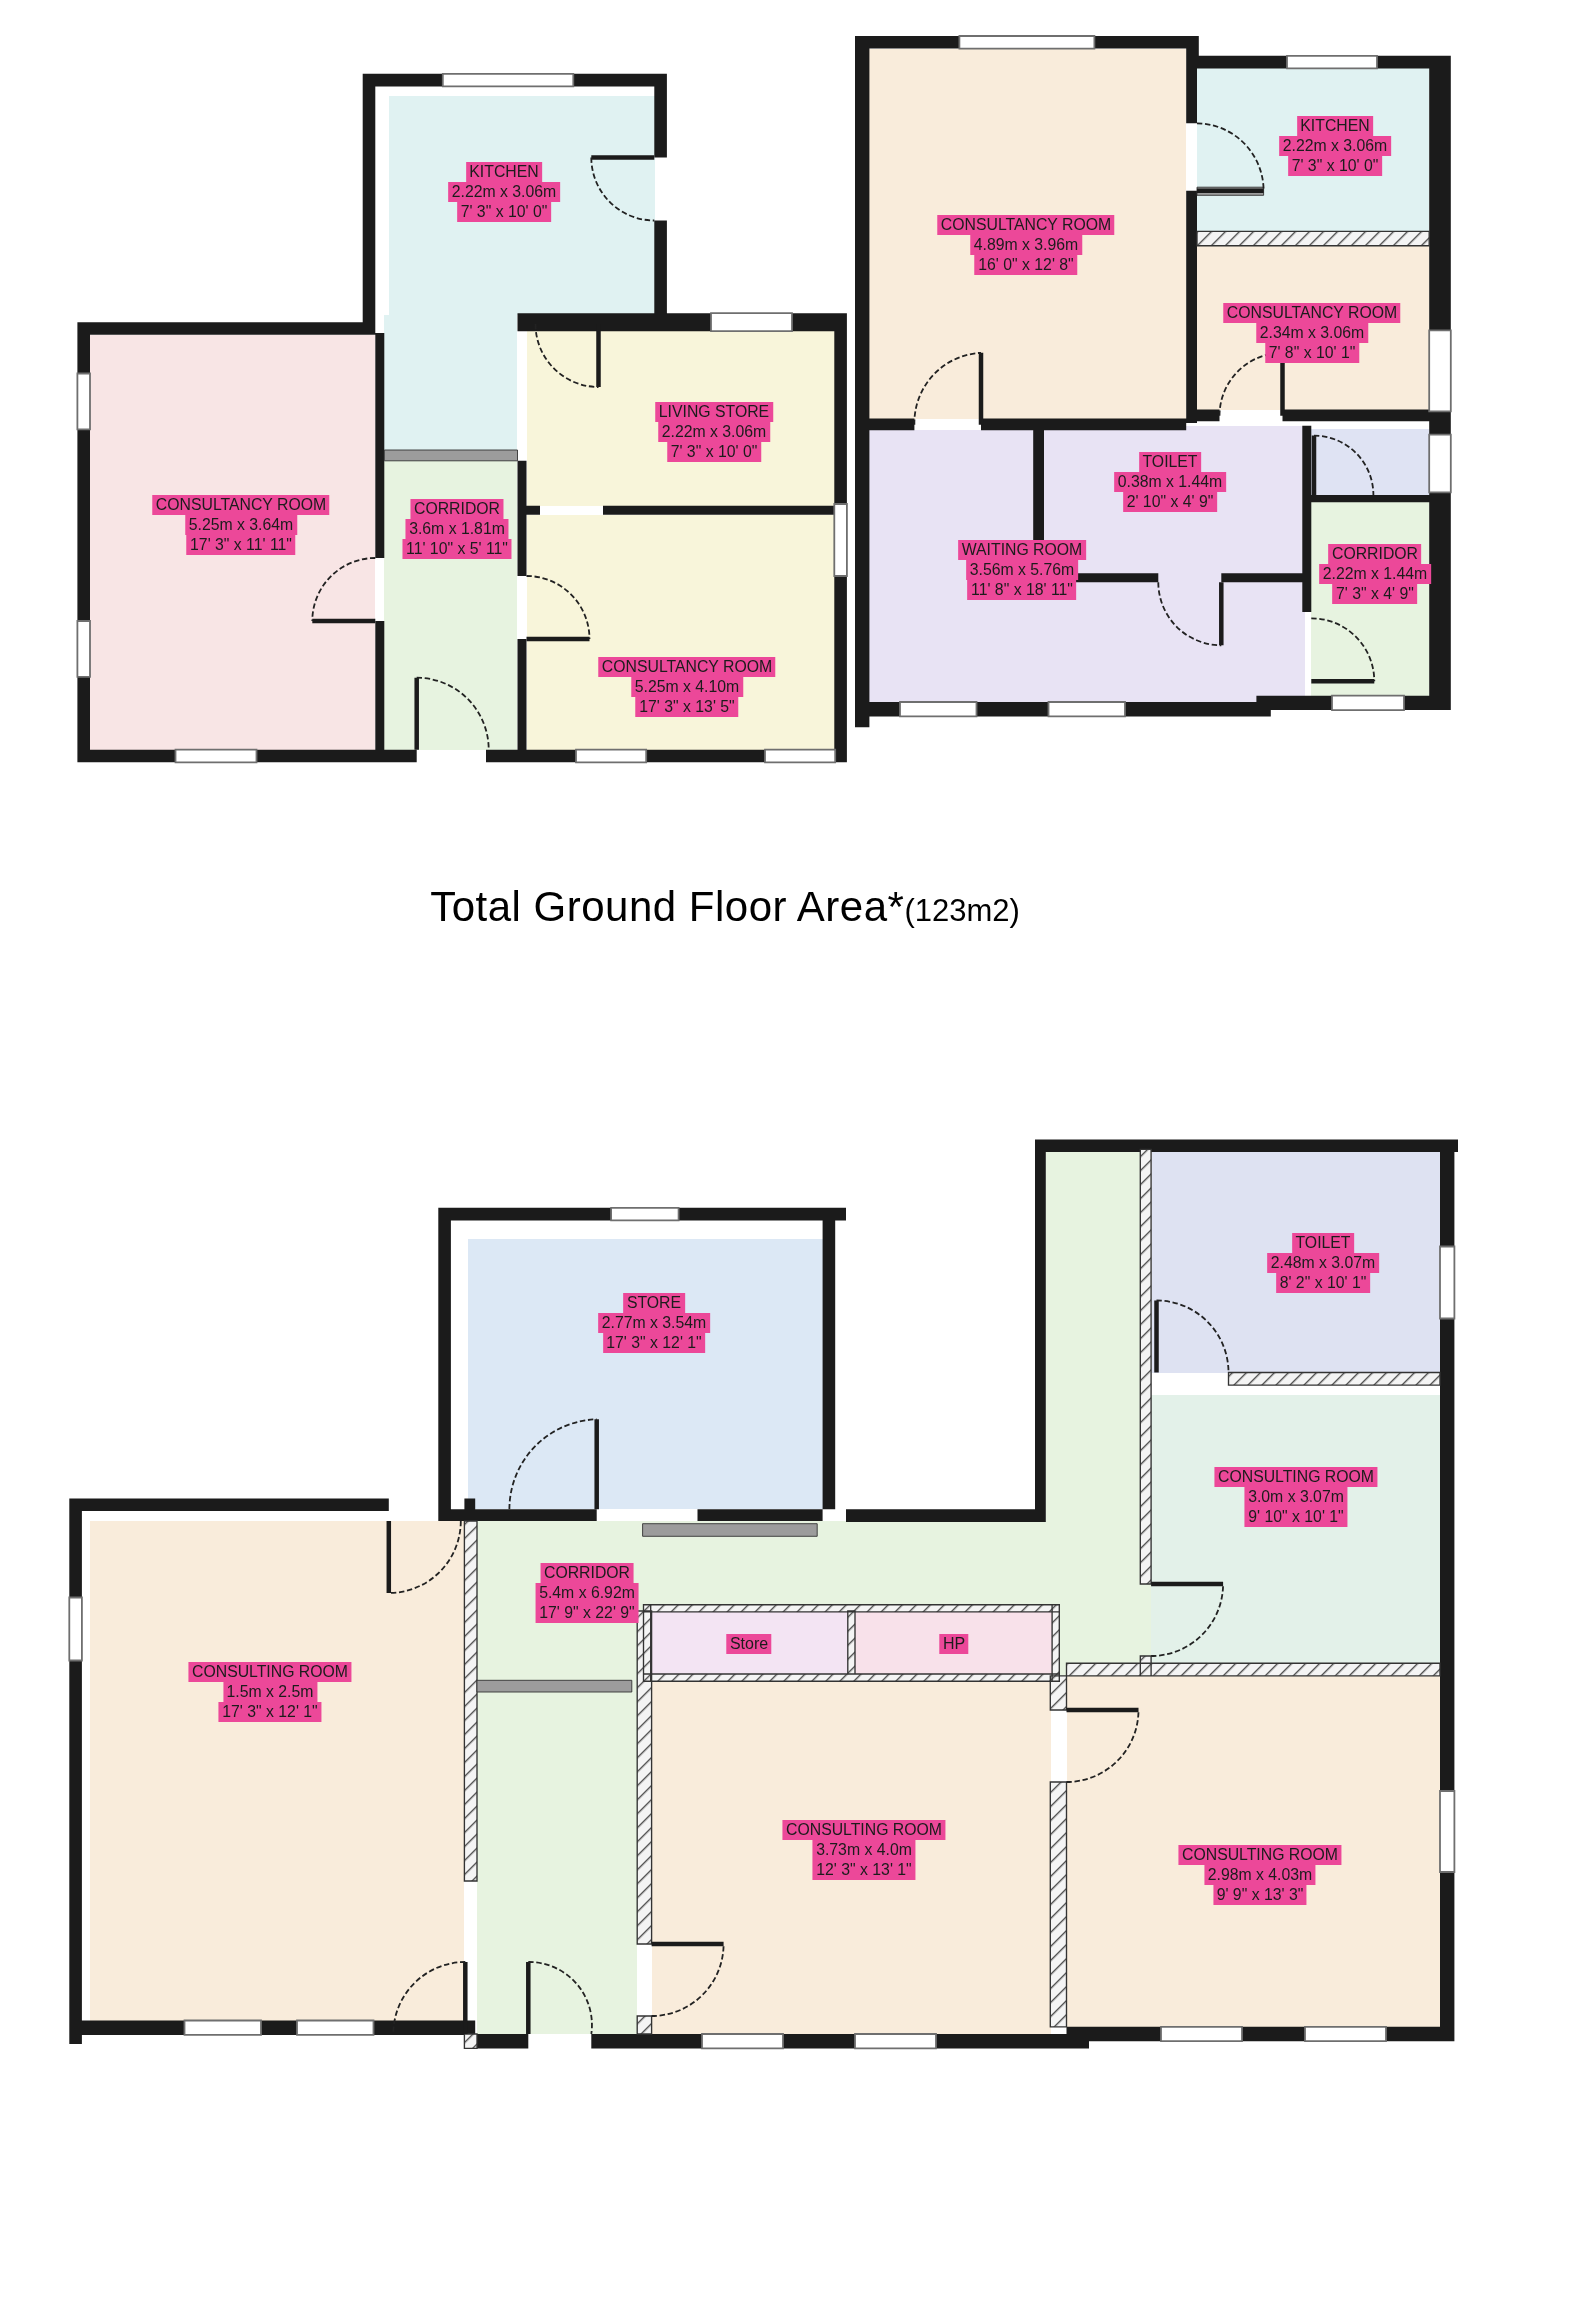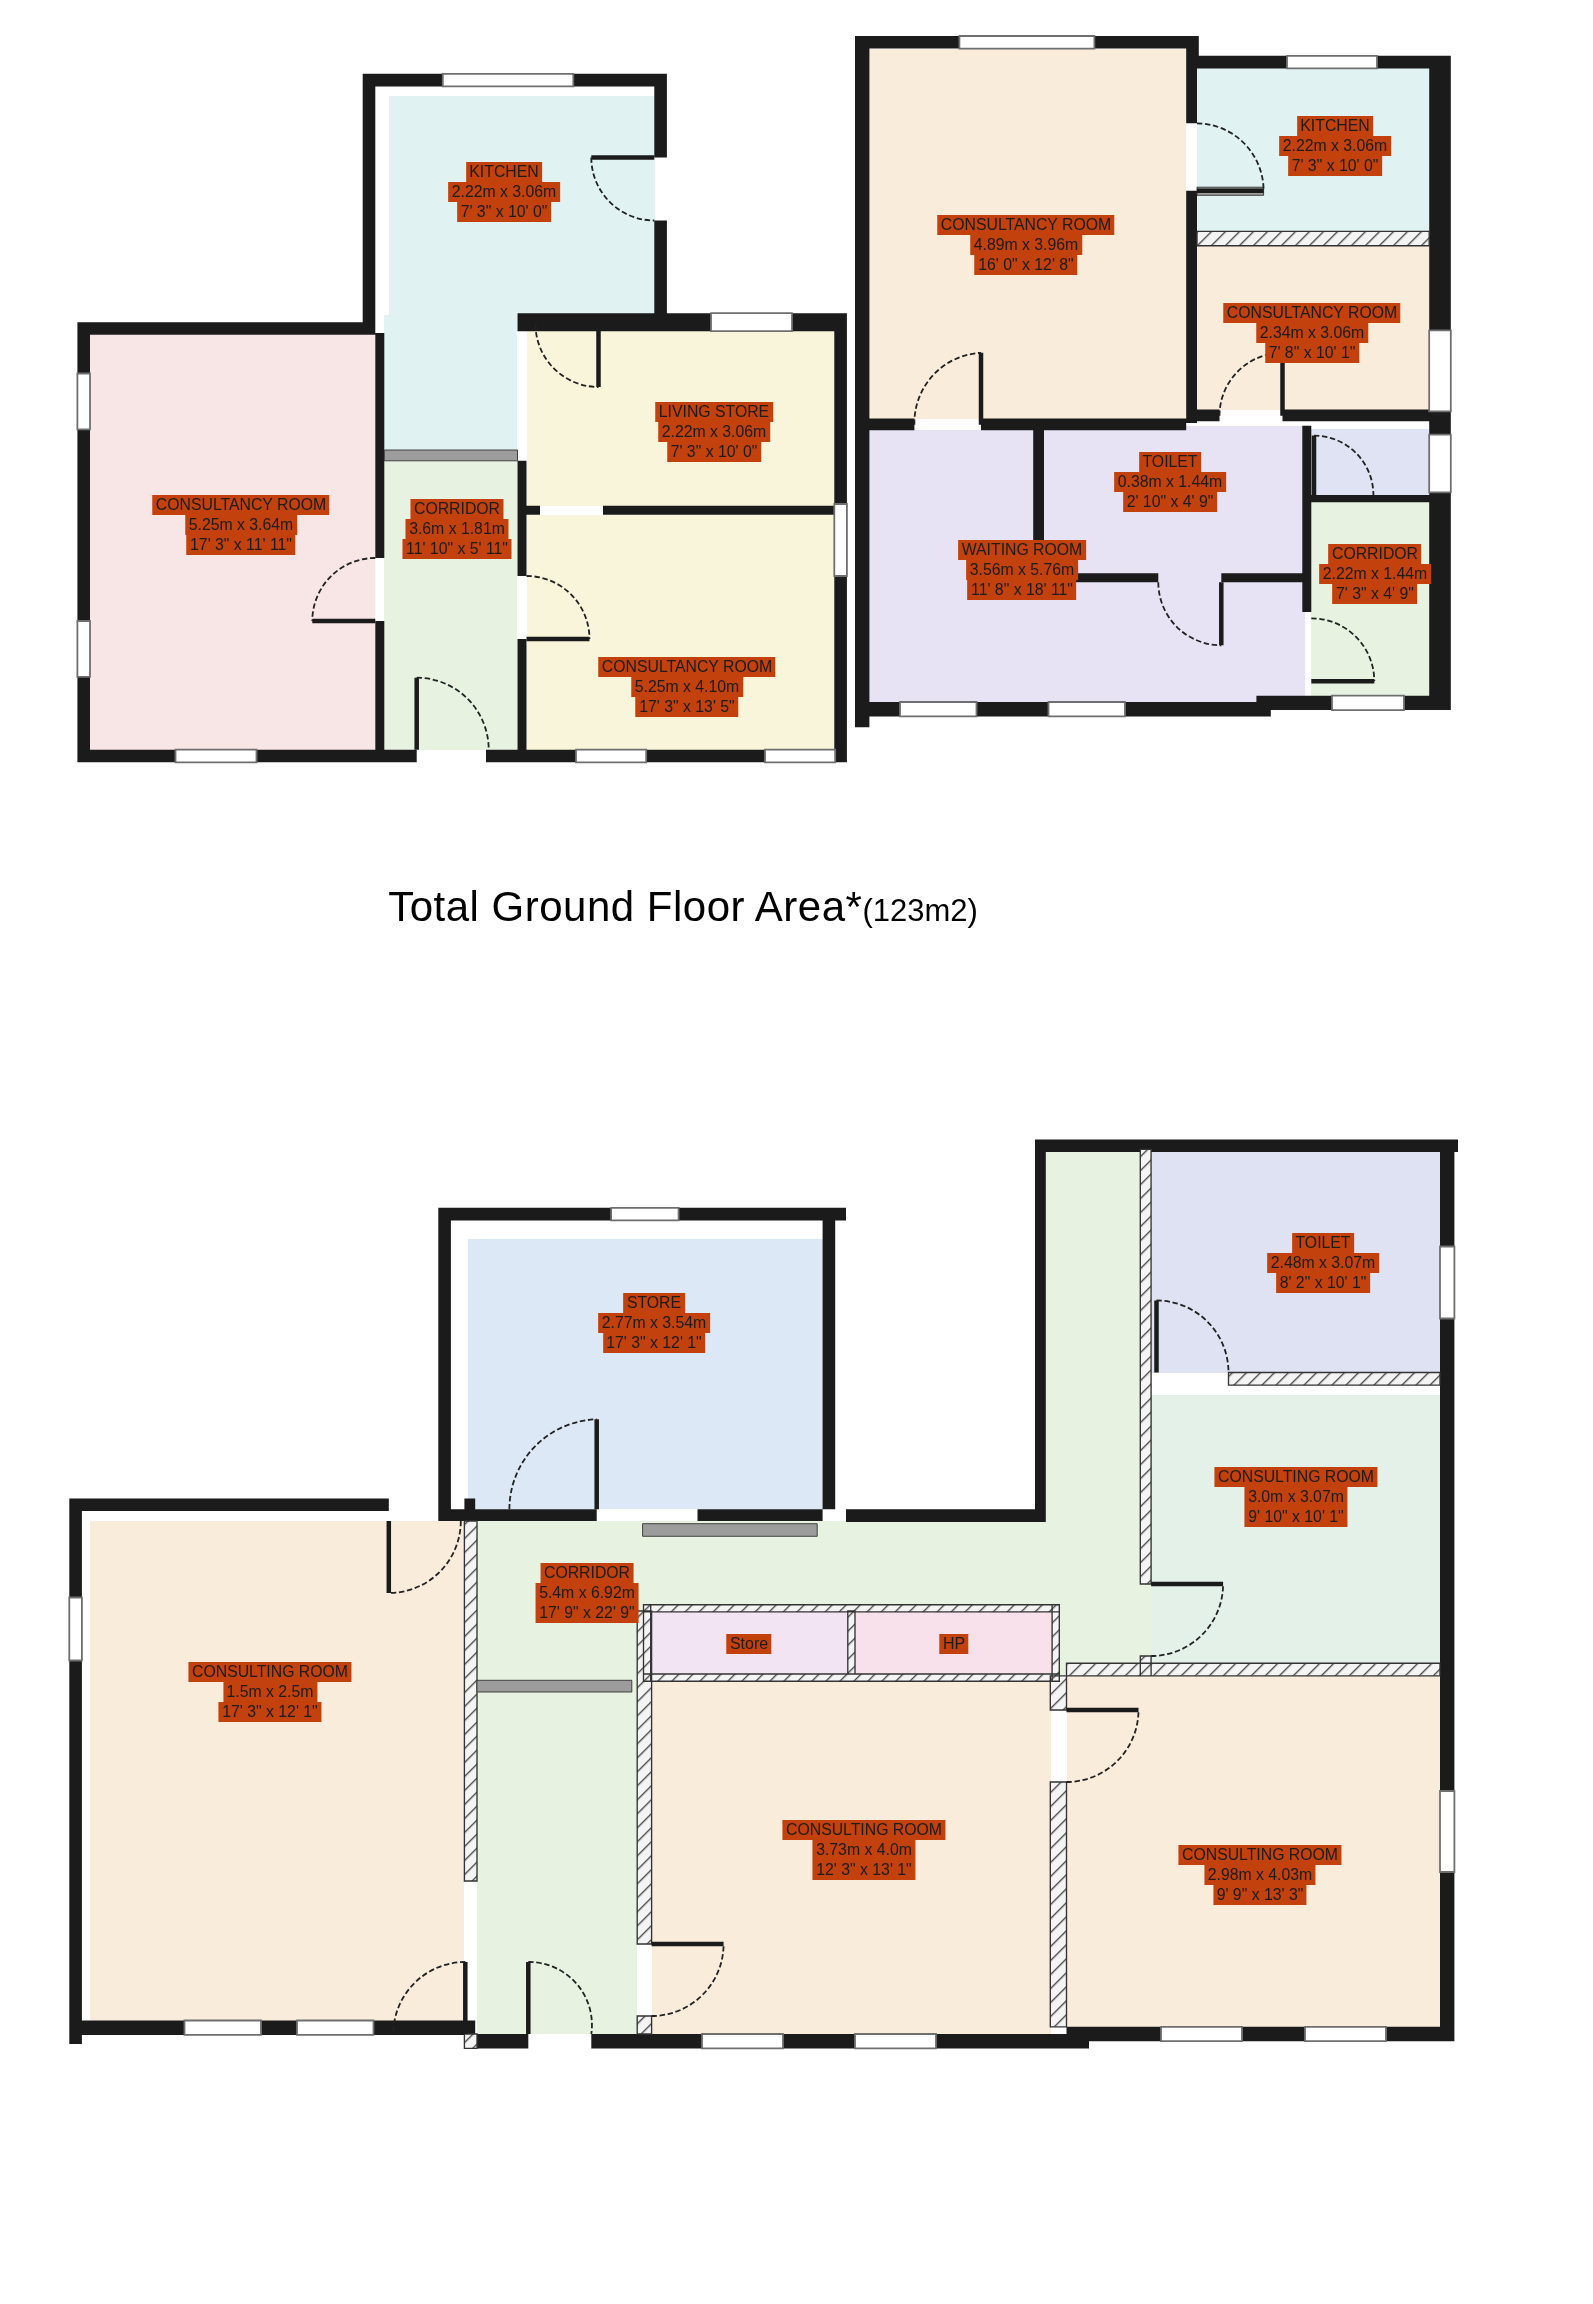--- a/index.html
+++ b/index.html
@@ -2,21 +2,21 @@
 <html style="font-size:14.4px"><head>
 <meta charset="utf-8">
 <style>
   html,body{margin:0;padding:0;background:#ffffff;}
   .page{position:relative;width:1593px;height:2304px;background:#fff;overflow:hidden;
         font-family:"Liberation Sans","DejaVu Sans",sans-serif;}
   .room{position:absolute;}
   .overlay{position:absolute;left:0;top:0;pointer-events:none;}
   .label{position:absolute;transform:translate(-50%,-50%);text-align:center;
          font-size:15.8px;line-height:20px;color:#1c1c1c;white-space:nowrap;z-index:30;}
-  .label div{background:#c2410c;padding:0 3.6px;width:max-content;margin:0 auto;}
+  .label div{background:#ec4899;padding:0 3.6px;width:max-content;margin:0 auto;}
   .closet-label{font-size:16px;}
   .title{position:absolute;transform:translate(-50%,-50%);white-space:nowrap;color:#000;z-index:30;}
   .title .main{font-size:42px;letter-spacing:0.5px;}
   .title .area{font-size:31px;}
 </style>
 </head>
 <body>
 
 <div class="page">
 
@@ -243,18 +243,18 @@
     <div>CONSULTING ROOM</div>
       <div>3.73m x 4.0m</div>
       <div>12' 3" x  13' 1"</div>
   </div>
   <div class="label" style="left:1260px;top:1875px">
     <div>CONSULTING ROOM</div>
       <div>2.98m x 4.03m</div>
       <div>9' 9" x  13' 3"</div>
   </div>
 
-  <div class="title" style="left:683px;top:907px">
+  <div class="title" style="left:725px;top:907px">
     <span class="main">Total Ground Floor Area*</span><span class="area">(123m2)</span>
   </div>
 
 </div>
 
 
 </body></html>

